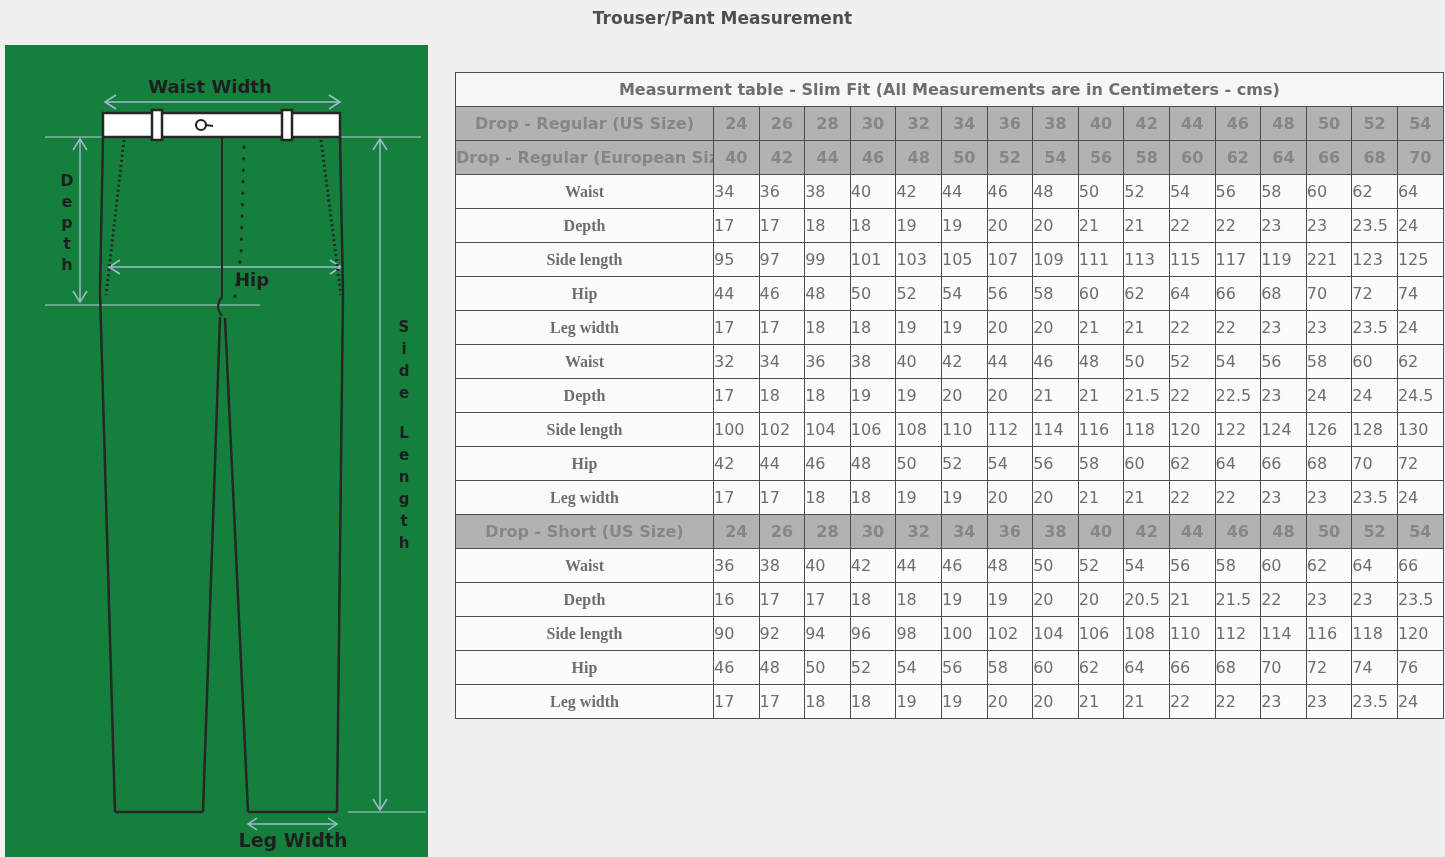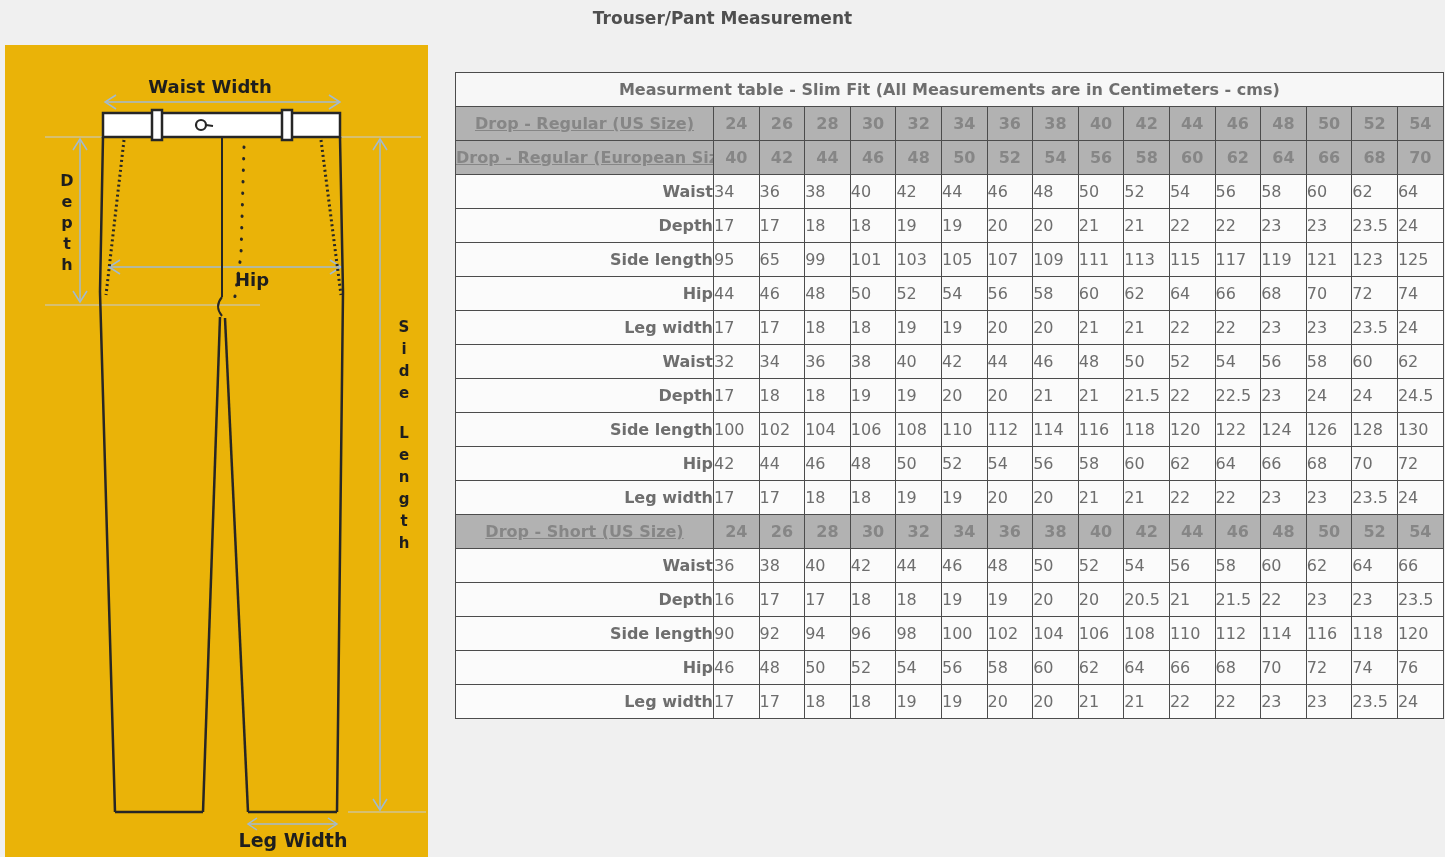--- a/index.html
+++ b/index.html
@@ -7,21 +7,21 @@
     width:1445px;height:857px;position:relative;overflow:hidden;
     background:#f0f0f0;
     font-family:"DejaVu Sans","Liberation Sans",sans-serif;
   }
   .page-title{
     position:absolute;top:8px;left:0;width:100%;
     text-align:center;font-size:17px;font-weight:bold;color:#4f4f4f;
   }
   .diagram-panel{
     position:absolute;left:5px;top:45px;width:423px;height:812px;
-    background:#eab308;
+    background:#15803d;
   }
   .table-container{
     position:absolute;left:455px;top:72px;width:988px;
   }
   table.meas{
     border-collapse:collapse;table-layout:fixed;width:988px;
     background:#fef9c3;
   }
   table.meas td{
     border:1px solid #4c4c4c;
@@ -29,24 +29,24 @@
     font-size:16px;color:#6e6e6e;
     white-space:nowrap;overflow:hidden;
   }
   td.table-title{
     height:39px;background:#f7f7f7;border:1px solid #7a7a7a;
     text-align:center;font-size:17px;font-weight:bold;color:#4f4f4f;
   }
   tr.drop-row td{
     background:#b2b2b2;color:#868686;font-weight:bold;text-align:center;
   }
-  td.drop-label{font-size:15.5px;text-decoration:underline;}
+  td.drop-label{font-size:15.5px;}
   td.row-label{
     font-weight:bold;color:#545454;font-size:16.5px;
-    text-align:right;padding-left:4px;background:#fbfbfb;
+    text-align:center;padding-left:4px;background:#fbfbfb;font-family:Liberation Serif, serif;
   }
   td.cell-val{text-align:left;padding-left:3px;background:#fbfbfb;}
   svg text{font-family:"DejaVu Sans","Liberation Sans",sans-serif;}
   .dia-label{font-weight:bold;fill:#1e1e1e;}
 </style>
 </head>
 <body>
 
 <div class="page-title">Trouser/Pant Measurement</div>
 
@@ -216,33 +216,33 @@
           <td class="cell-val">22</td>
           <td class="cell-val">22</td>
           <td class="cell-val">23</td>
           <td class="cell-val">23</td>
           <td class="cell-val">23.5</td>
           <td class="cell-val">24</td>
         </tr>
         <tr class="data-row">
           <td class="row-label">Side length</td>
           <td class="cell-val">95</td>
-          <td class="cell-val">65</td>
+          <td class="cell-val">97</td>
           <td class="cell-val">99</td>
           <td class="cell-val">101</td>
           <td class="cell-val">103</td>
           <td class="cell-val">105</td>
           <td class="cell-val">107</td>
           <td class="cell-val">109</td>
           <td class="cell-val">111</td>
           <td class="cell-val">113</td>
           <td class="cell-val">115</td>
           <td class="cell-val">117</td>
           <td class="cell-val">119</td>
-          <td class="cell-val">121</td>
+          <td class="cell-val">221</td>
           <td class="cell-val">123</td>
           <td class="cell-val">125</td>
         </tr>
         <tr class="data-row">
           <td class="row-label">Hip</td>
           <td class="cell-val">44</td>
           <td class="cell-val">46</td>
           <td class="cell-val">48</td>
           <td class="cell-val">50</td>
           <td class="cell-val">52</td>

